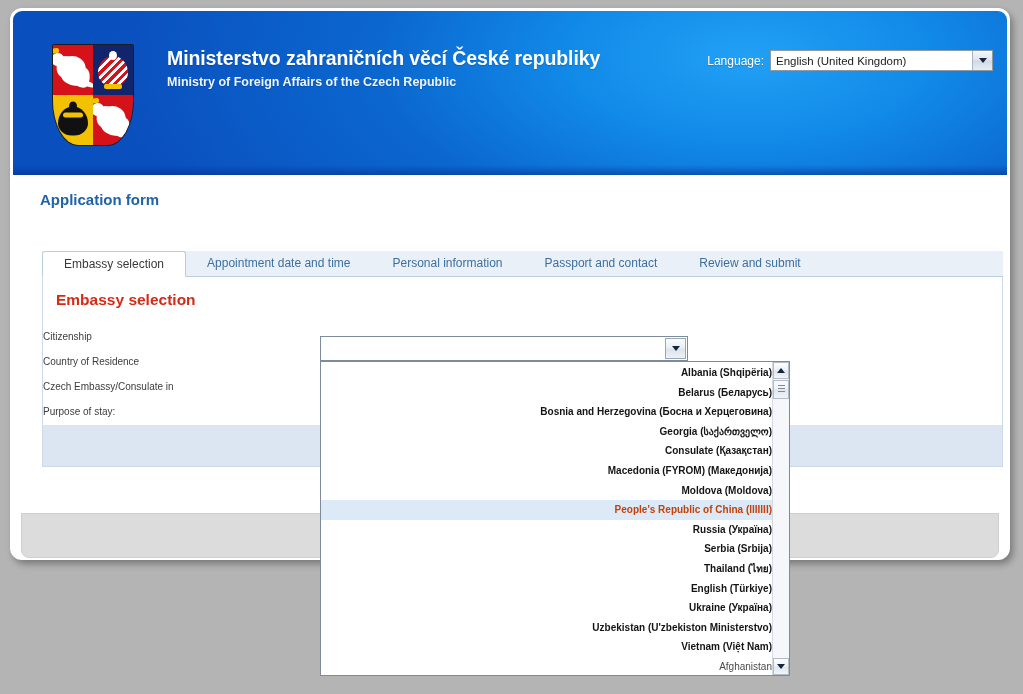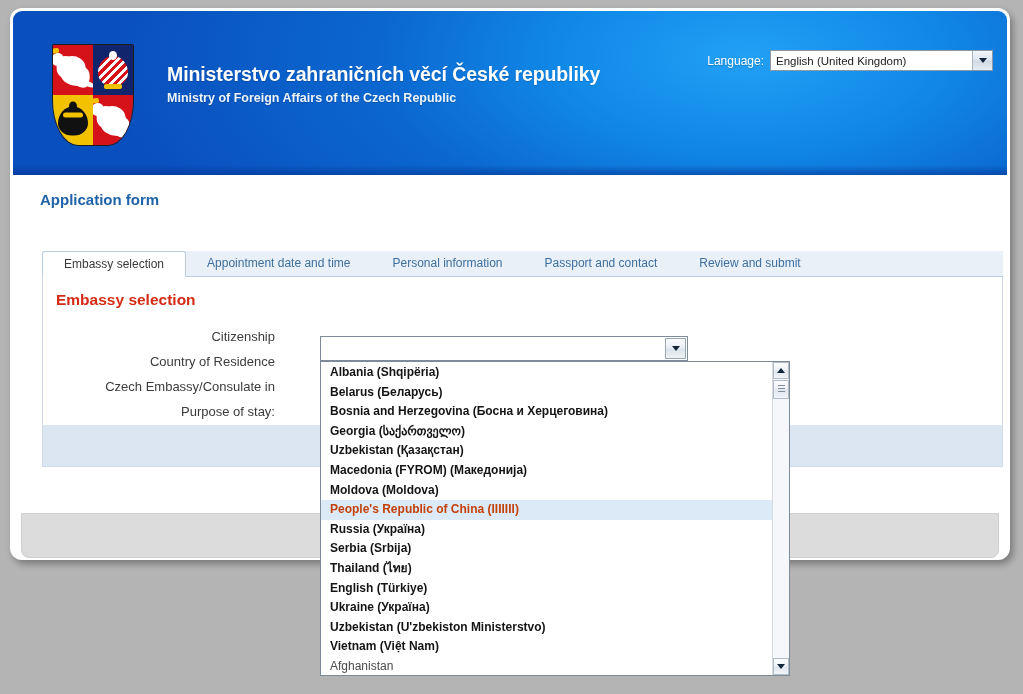--- a/index.html
+++ b/index.html
@@ -154,21 +154,20 @@
     left: 154px;
     top: 36px;
   }
   .mast-title {
     font-size: 19.5px;
     font-weight: bold;
     color: #ffffff;
     letter-spacing: -0.1px;
     text-shadow: 0 1px 1px rgba(0,0,0,0.18);
     white-space: nowrap;
-    margin-top: 16px;
   }
   .mast-sub {
     margin-top: 5px;
     font-size: 12.5px;
     font-weight: bold;
     color: #eef4fb;
     text-shadow: 0 1px 1px rgba(0,0,0,0.18);
     white-space: nowrap;
   }
 
@@ -291,22 +290,22 @@
     font-weight: bold;
     color: #d52b14;
   }
   .form-rows {
     position: absolute;
     left: 0;
     top: 47px;
     width: 232px;
   }
   .form-label {
-    text-align: right;
-    font-size: 13px;
+    text-align: left;
+    font-size: 10px;
     color: #3c3c3c;
     height: 25px;
     line-height: 25px;
     padding-right: 0;
   }
   .panel-footer {
     position: absolute;
     left: 0;
     right: 0;
     bottom: 0;
@@ -369,25 +368,26 @@
   }
   .dd-list {
     flex: 1;
     overflow: hidden;
     padding-top: 1px;
   }
   .dd-item {
     height: 19.6px;
     line-height: 19.6px;
     padding-left: 9px;
-    font-size: 12px;
+    font-size: 10px;
     font-weight: bold;
     color: #141414;
     white-space: nowrap;
     cursor: pointer;
+    text-align: right;
   }
   .dd-item.selected {
     background: #dceaf7;
     color: #c2410c;
   }
   .dd-item.plain {
     font-weight: normal;
     color: #4a4a4a;
   }
 
@@ -560,21 +560,21 @@
     <span class="caret-down"></span>
   </span>
 </div>
 
 <div class="dropdown">
   <div class="dd-list">
     <div class="dd-item">Albania (Shqipëria)</div>
     <div class="dd-item">Belarus (Беларусь)</div>
     <div class="dd-item">Bosnia and Herzegovina (Босна и Херцеговина)</div>
     <div class="dd-item">Georgia (საქართველო)</div>
-    <div class="dd-item">Uzbekistan (Қазақстан)</div>
+    <div class="dd-item">Consulate (Қазақстан)</div>
     <div class="dd-item">Macedonia (FYROM) (Македонија)</div>
     <div class="dd-item">Moldova (Moldova)</div>
     <div class="dd-item selected">People's Republic of China (IIIIIII)</div>
     <div class="dd-item">Russia (Україна)</div>
     <div class="dd-item">Serbia (Srbija)</div>
     <div class="dd-item">Thailand (ไทย)</div>
     <div class="dd-item">English (Türkiye)</div>
     <div class="dd-item">Ukraine (Україна)</div>
     <div class="dd-item">Uzbekistan (U'zbekiston Ministerstvo)</div>
     <div class="dd-item">Vietnam (Việt Nam)</div>

